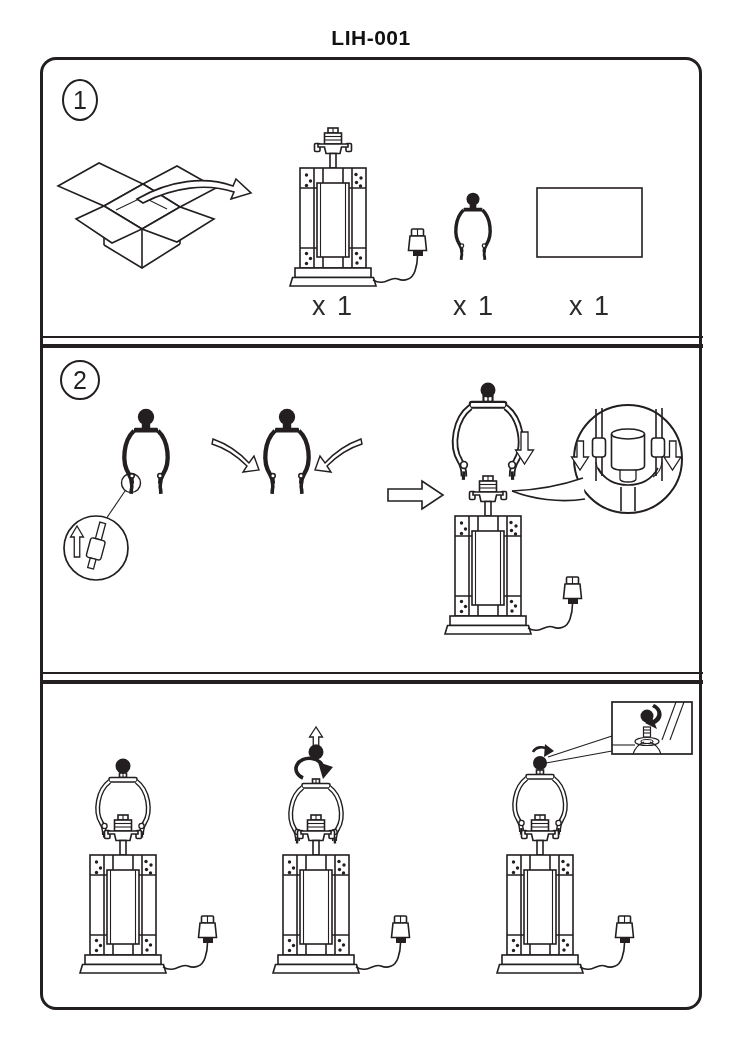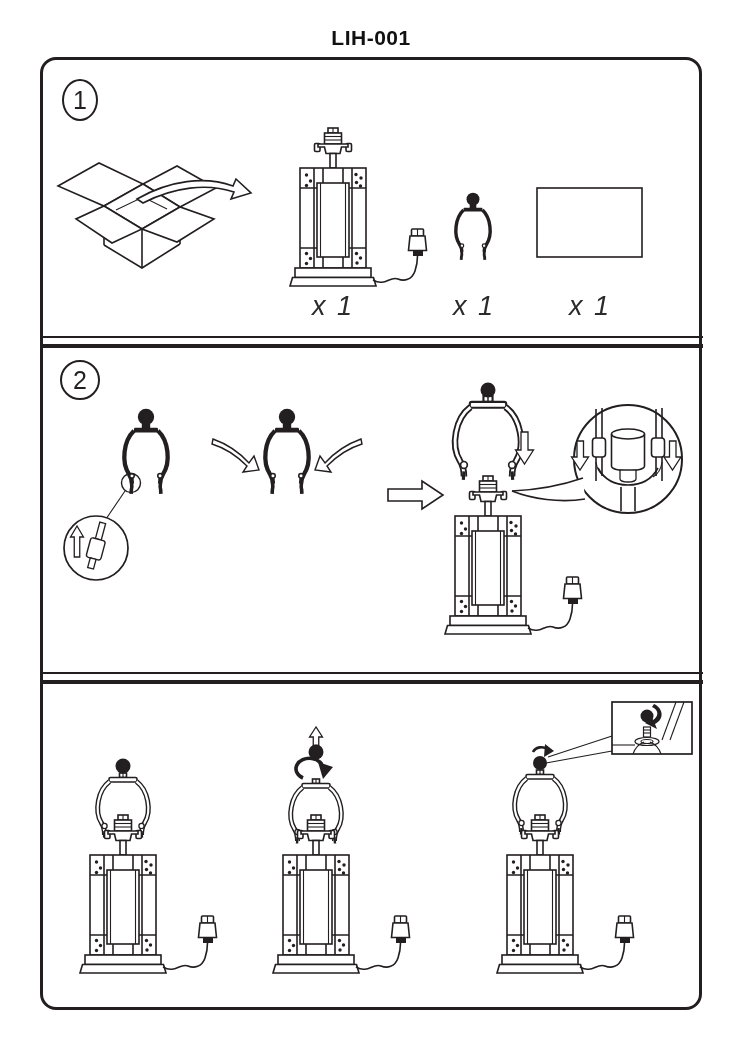--- a/index.html
+++ b/index.html
@@ -11,21 +11,21 @@
         border:3px solid #231f20;border-radius:16px;}
   .divider{position:absolute;left:42px;width:661px;height:12px;
         border-top:2px solid #231f20;border-bottom:4px solid #231f20;box-sizing:border-box;}
   #divider-1{top:336px;}
   #divider-2{top:672px;}
   .step-circle{position:absolute;border:2px solid #231f20;border-radius:50%;
         display:flex;align-items:center;justify-content:center;
         font-size:25px;font-weight:400;color:#231f20;}
   #step1-circle{left:62px;top:79px;width:32px;height:38px;}
   #step2-circle{left:60px;top:360px;width:36px;height:36px;}
-  .qty{position:absolute;font-size:27px;color:#2b2b2b;text-align:center;width:60px;letter-spacing:2px;font-style:italic;}
+  .qty{position:absolute;font-size:27px;color:#2b2b2b;text-align:center;width:60px;letter-spacing:2px;}
   .panel-art{position:absolute;left:43px;}
   
   .ln{stroke:#231f20;stroke-width:1.6;fill:none;}
   .fw{stroke:#231f20;stroke-width:1.6;fill:#fff;}
   .fb{fill:#231f20;stroke:none;}
   .t{stroke-width:1.1;}
 </style>
 </head>
 <body>
 

